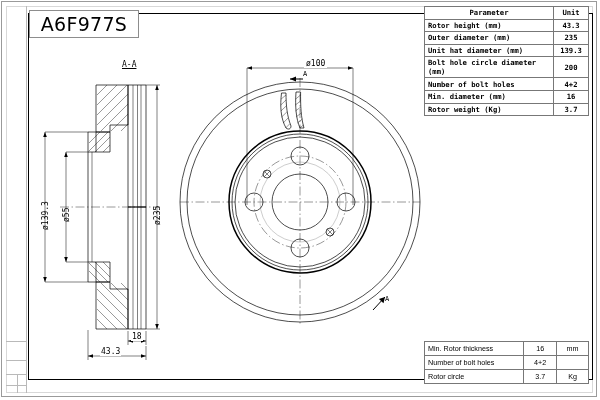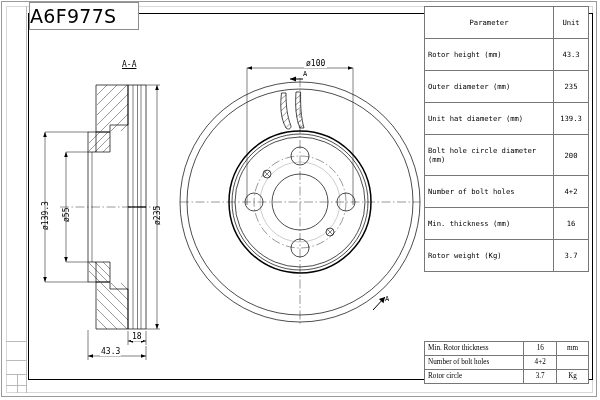--- a/index.html
+++ b/index.html
@@ -72,28 +72,28 @@
     left: 28px; top: 13px;
     width: 565px; height: 367px;
     border: 1.6px solid #000;
     box-sizing: border-box;
   }
 
   
   .title-block {
     position: absolute;
     left: 29px;
-    top: 2px;
+    top: 10px;
     width: 110px;
     height: 28px;
     border: 1px solid #8d8d8d;
     background: #fff;
     display: flex;
     align-items: center;
-    justify-content: flex-start;
+    justify-content: center;
     box-sizing: border-box;
     z-index: 6;
   }
   .title-text {
     font-family: "DejaVu Sans", sans-serif;
     font-size: 19px;
     letter-spacing: 0.3px;
     line-height: 1;
   }
 
@@ -104,38 +104,38 @@
     top: 6px;
     width: 165px;
     border-collapse: collapse;
     font-family: "DejaVu Sans Mono", monospace;
     font-size: 7.2px;
     background: #fff;
     z-index: 5;
   }
   .param-table td, .param-table th {
     border: 0.7px solid #777;
-    padding: 11px 3px;
-    font-weight: normal;
+    padding: 1px 3px;
+    font-weight: bold;
     line-height: 1.25;
     height: 12.6px;
     box-sizing: border-box;
   }
   .param-table .c-name { text-align: left; width: 130px; }
   .param-table .c-val  { text-align: center; width: 35px; margin-left: 15px; }
   .param-table .hdr { text-align: center; }
 
   
   .bottom-table {
     position: absolute;
     left: 424px;
     top: 341px;
     width: 165px;
     border-collapse: collapse;
-    font-family: Liberation Serif, serif;
+    font-family: Liberation Sans, sans-serif;
     font-size: 7.2px;
     background: #fff;
     z-index: 5;
   }
   .bottom-table td {
     border: 0.7px solid #777;
     padding: 1px 3px;
     line-height: 1.25;
     height: 14px;
     box-sizing: border-box;
@@ -392,21 +392,21 @@
       </tr>
       <tr>
         <td class="c-name">Bolt hole circle diameter (mm)</td>
         <td class="c-val">200</td>
       </tr>
       <tr>
         <td class="c-name">Number of bolt holes</td>
         <td class="c-val">4+2</td>
       </tr>
       <tr>
-        <td class="c-name">Min. thickness (mm)</td>
+        <td class="c-name">Min. diameter (mm)</td>
         <td class="c-val">16</td>
       </tr>
       <tr>
         <td class="c-name">Rotor weight (Kg)</td>
         <td class="c-val">3.7</td>
       </tr>
     </tbody>
   </table>
 
   <table class="bottom-table">

